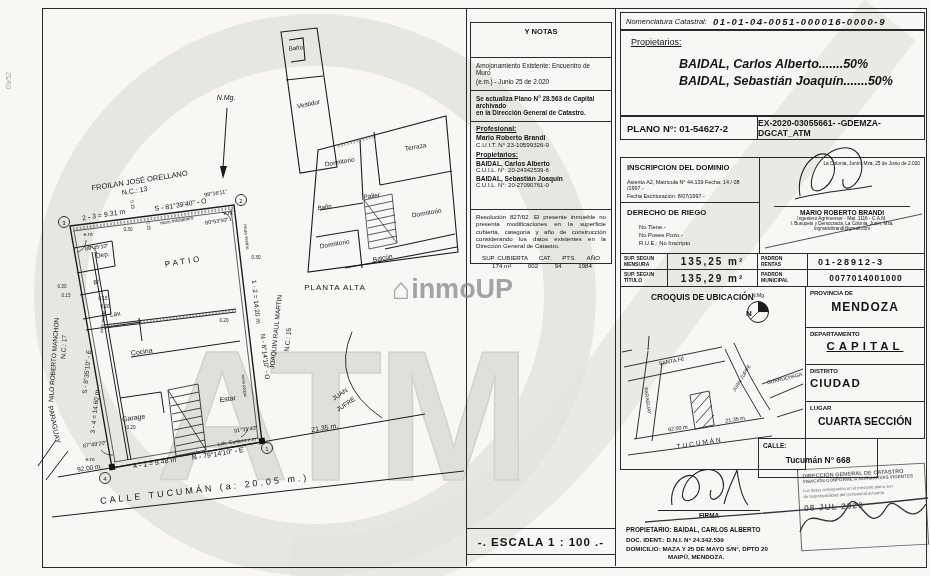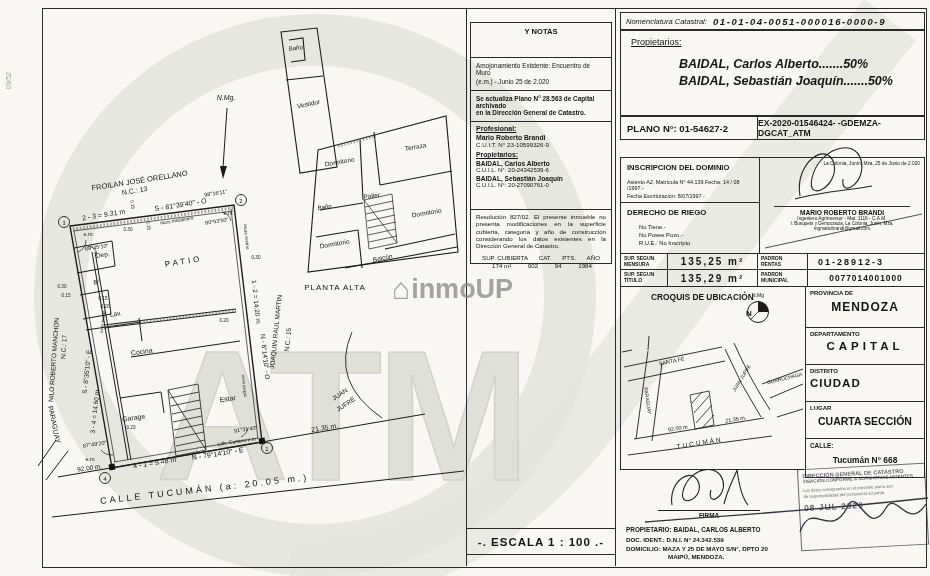--- a/index.html
+++ b/index.html
@@ -89,21 +89,21 @@
   <div class="cell" style="left:620px;top:30px;width:305px;height:86px;padding:6px 10px;z-index:1;">
     <div class="u" style="font-size:9px;">Propietarios:</div>
     <div class="b i" style="font-size:12.5px;margin:10px 0 0 48px;">BAIDAL, Carlos Alberto.......50%</div>
     <div class="b i" style="font-size:12.5px;margin:3px 0 0 48px;">BAIDAL, Sebastián Joaquín.......50%</div>
   </div>
 
   <div class="cell" style="left:620px;top:116px;width:138px;height:24px;display:flex;align-items:center;padding-left:6px;z-index:1;">
     <span class="b" style="font-size:9.5px;">PLANO N°: 01-54627-2</span>
   </div>
   <div class="cell" style="left:757px;top:116px;width:168px;height:24px;display:flex;align-items:center;justify-content:center;z-index:1;">
-    <span class="b" style="font-size:8.6px;">EX-2020-01546424- -GDEMZA-DGCAT_ATM</span>
+    <span class="b" style="font-size:8.6px;">EX-2020-03055661- -GDEMZA-DGCAT_ATM</span>
   </div>
 
 
   <div class="cell" style="left:620px;top:157px;width:140px;height:46px;padding:5px 6px;z-index:1;">
     <div class="b" style="font-size:7.6px;">INSCRIPCION DEL DOMINIO</div>
     <div style="font-size:5.4px;margin-top:7px;">Asiento A2, Matrícula N° 44.139 Fecha: 14 / 08 /1997.-</div>
     <div style="font-size:5.4px;margin-top:2px;">Fecha Escrituración: 8/07/1997.-</div>
   </div>
 
   <div class="cell" style="left:620px;top:202px;width:140px;height:52px;padding:5px 6px;z-index:1;">
@@ -154,31 +154,31 @@
   <div class="cell" style="left:620px;top:286px;width:186px;height:184px;z-index:1;padding-left:24px;">
     <div class="b" style="font-size:8.4px;margin:5px 0 0 6px;">CROQUIS DE UBICACIÓN</div>
   </div>
 
   <div class="cell" style="left:805px;top:286px;width:120px;height:42px;padding:3px 4px;z-index:1;">
     <div class="b" style="font-size:6px;">PROVINCIA DE</div>
     <div class="b" style="font-size:12px;text-align:center;margin-top:4px;letter-spacing:1px;">MENDOZA</div>
   </div>
   <div class="cell" style="left:805px;top:327px;width:120px;height:38px;padding:3px 4px;z-index:1;">
     <div class="b" style="font-size:6px;">DEPARTAMENTO</div>
-    <div class="b" style="font-size:11.5px;text-align:center;margin-top:3px;letter-spacing:4px;">CAPITAL</div>
+    <div class="b" style="font-size:11.5px;text-align:center;margin-top:3px;letter-spacing:4px;text-decoration:underline;">CAPITAL</div>
   </div>
   <div class="cell" style="left:805px;top:364px;width:120px;height:38px;padding:3px 4px;z-index:1;">
     <div class="b" style="font-size:6px;">DISTRITO</div>
     <div class="b" style="font-size:11.5px;text-align:left;margin-top:3px;letter-spacing:1px;">CIUDAD</div>
   </div>
   <div class="cell" style="left:805px;top:401px;width:120px;height:38px;padding:3px 4px;z-index:1;">
     <div class="b" style="font-size:6px;">LUGAR</div>
     <div class="b" style="font-size:10.5px;text-align:center;margin-top:4px;">CUARTA SECCIÓN</div>
   </div>
-  <div class="cell" style="left:805px;top:438px;width:120px;height:40px;padding:3px 4px;z-index:1;">
+  <div class="cell" style="left:758px;top:438px;width:120px;height:40px;padding:3px 4px;z-index:1;">
     <div class="b" style="font-size:6.4px;">CALLE:</div>
     <div class="b" style="font-size:8.4px;text-align:center;margin-top:6px;">Tucumán N° 668</div>
   </div>
 
   <div class="abs" style="left:620px;top:470px;width:186px;height:92px;z-index:1;">
     <div style="position:absolute;left:38px;top:40px;width:102px;border-top:0.9px solid #222;"></div>
     <div class="b" style="position:absolute;left:38px;top:42px;width:102px;text-align:center;font-size:6.4px;">FIRMA</div>
     <div class="b" style="position:absolute;left:6px;top:56px;font-size:6.4px;">PROPIETARIO: BAIDAL, CARLOS ALBERTO</div>
     <div class="b" style="position:absolute;left:6px;top:66px;font-size:6.2px;">DOC. IDENT.: D.N.I. N° 24.342.539</div>
     <div class="b" style="position:absolute;left:6px;top:75px;font-size:6.2px;">DOMICILIO: MAZA Y 25 DE MAYO S/N°, DPTO 20</div>

